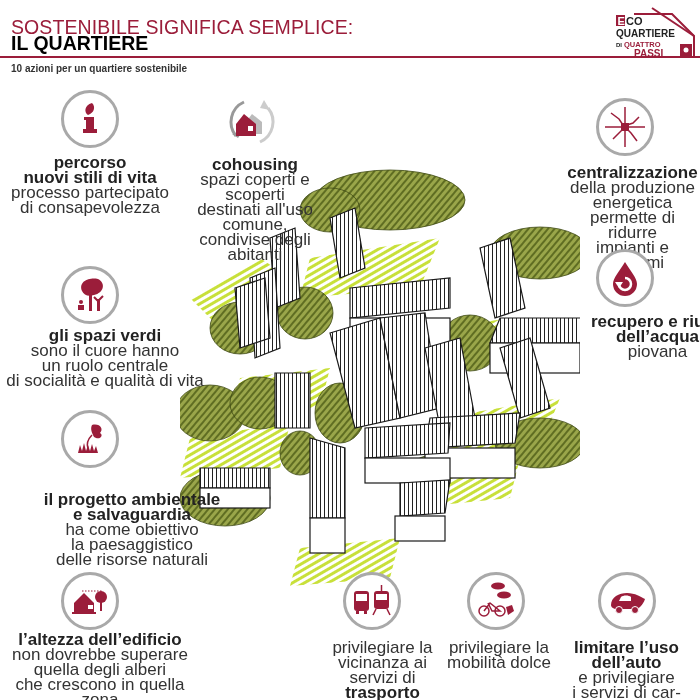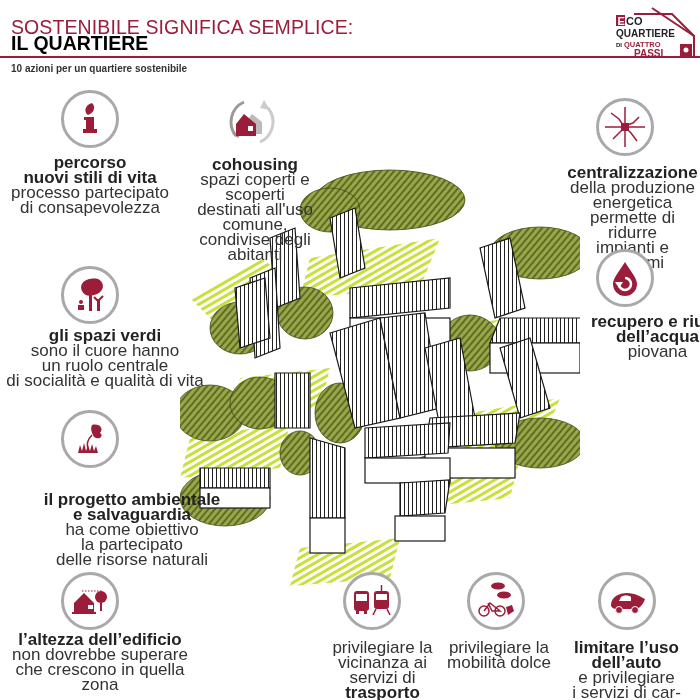--- a/index.html
+++ b/index.html
@@ -200,37 +200,38 @@
   <svg viewBox="0 0 40 40">
     <path d="M22,6 C30,4 34,10 30,14 C34,16 30,22 24,18 C22,14 20,10 22,6 Z" fill="#9b1d3a"></path>
     <path d="M22,16 C18,20 16,24 18,30" fill="none" stroke="#9b1d3a" stroke-width="1.5"></path>
     <path d="M8,34 L10,26 L12,32 L14,24 L16,32 L18,26 L20,32 L22,25 L24,32 L26,27 L28,34 Z" fill="#9b1d3a"></path>
   </svg>
 </div>
 <div class="txt" style="left:0;top:492px;width:200px;margin-left:32px;">
   <b>il progetto ambientale</b>
   <b>e salvaguardia</b>
   <span>ha come obiettivo</span>
-  <span>la partecipato</span>
+  <span>la paesaggistico</span>
   <span>delle risorse naturali</span>
 </div>
 
 <div class="ring" style="left:61px;top:572px;">
   <svg viewBox="0 0 40 40">
     <line x1="12" y1="10" x2="32" y2="10" stroke="#9b1d3a" stroke-width="1" stroke-dasharray="1.5,1.5"></line>
     <polygon points="14,12 24,22 24,32 4,32 4,22" fill="#9b1d3a"></polygon>
     <rect x="18" y="24" width="5" height="4" fill="#fff"></rect>
     <rect x="2" y="31" width="24" height="2" fill="#9b1d3a"></rect>
     <ellipse cx="31" cy="16" rx="6" ry="6" fill="#9b1d3a"></ellipse>
     <rect x="30" y="20" width="2" height="10" fill="#9b1d3a"></rect>
   </svg>
 </div>
 <div class="txt" style="left:0;top:632px;width:200px;">
   <b>l’altezza dell’edificio</b>
   <span>non dovrebbe superare</span>
+  <span>quella degli alberi</span>
   <span>che crescono in quella zona</span>
 </div>
 
 <div class="ring" style="left:343px;top:572px;">
   <svg viewBox="0 0 40 40">
     <rect x="2" y="10" width="15" height="20" rx="3" fill="#9b1d3a"></rect>
     <rect x="4" y="13" width="11" height="7" fill="#fff"></rect>
     <rect x="4" y="30" width="3" height="3" fill="#9b1d3a"></rect>
     <rect x="12" y="30" width="3" height="3" fill="#9b1d3a"></rect>
     <rect x="22" y="10" width="15" height="18" rx="3" fill="#9b1d3a"></rect>

